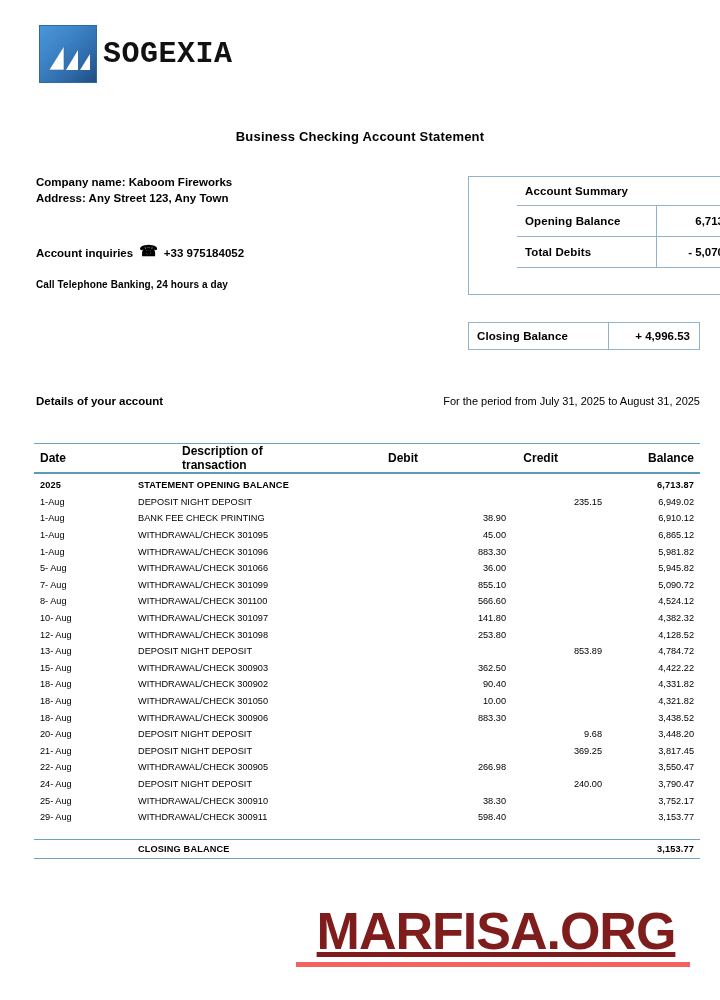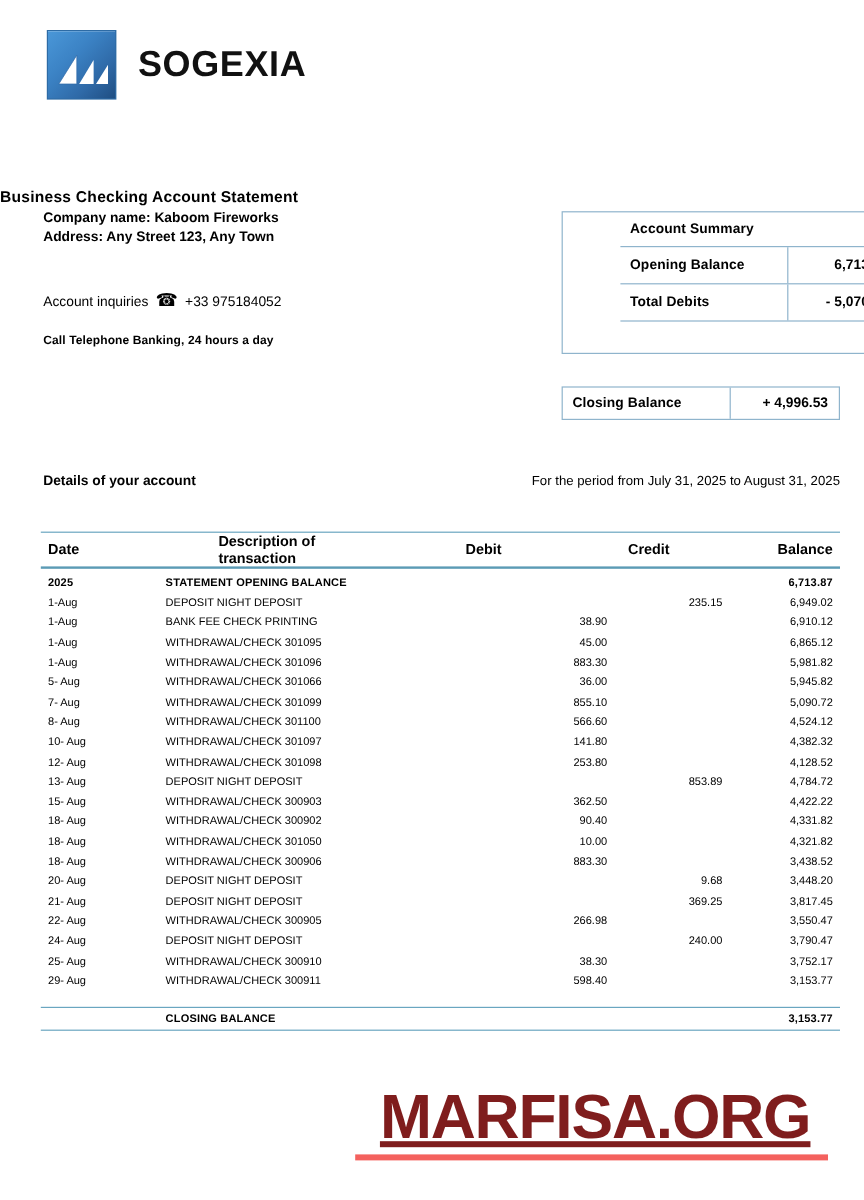--- a/index.html
+++ b/index.html
@@ -35,58 +35,58 @@
   .logo-mark {
     width: 56px;
     height: 56px;
     background: linear-gradient(135deg, #4a97d8 0%, #3b82c4 38%, #2f6aa8 70%, #1f4e82 100%);
     position: relative;
     overflow: hidden;
     box-shadow: 0 0 0 1px #2d6ba5;
   }
   .logo-mark svg { display: block; }
   .logo-word {
-    font-family: Liberation Sans, sans-serif;
+    font-family: Liberation Mono, monospace;
     font-size: 30px;
     font-weight: bold;
     letter-spacing: 0.5px;
     color: #111111;
-    margin-left: 19px;
+    margin-left: 7px;
     line-height: 1;
   }
 
   
   .doc-title {
     position: absolute;
     left: 0;
-    top: 156px;
+    top: 129px;
     width: 720px;
-    text-align: left;
+    text-align: center;
     font-size: 13px;
     font-weight: bold;
     letter-spacing: 0.2px;
   }
 
   
   .company-block {
     position: absolute;
     left: 36px;
     top: 175px;
     font-size: 11.5px;
     font-weight: bold;
     line-height: 1.35;
   }
   .inquiries {
     position: absolute;
     left: 36px;
     top: 244px;
     font-size: 11.5px;
-    font-weight: normal;
-    display: flex;
-    align-items: center;
+    font-weight: bold;
+    display: flex;
+    align-items: flex-end;
     gap: 6px;
   }
   .phone-glyph {
     font-size: 15px;
     line-height: 1;
     position: relative;
     top: -1px;
   }
   .tel-banking {
     position: absolute;

